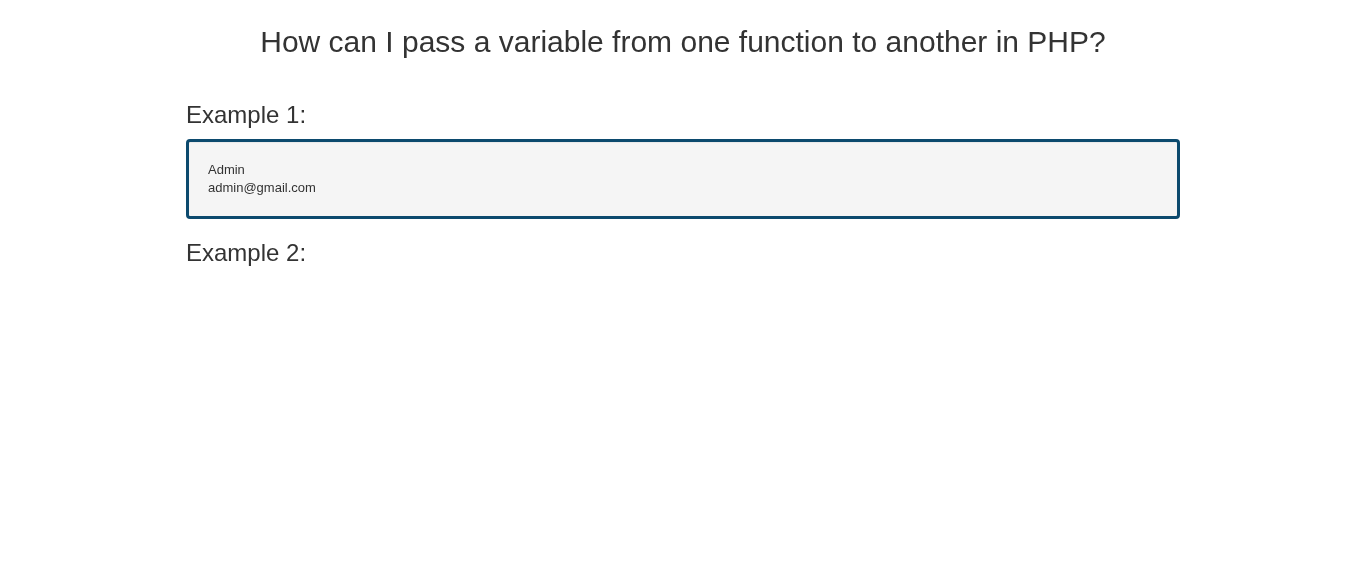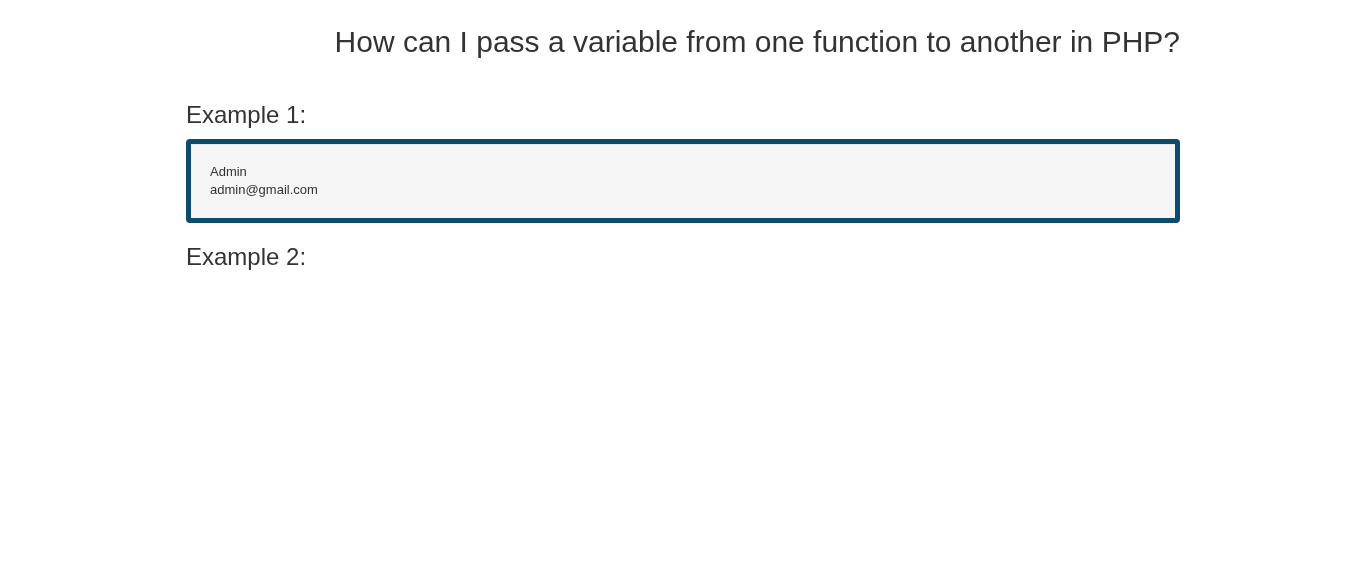--- a/index.html
+++ b/index.html
@@ -15,38 +15,38 @@
       height: 576px;
     }
     .container {
       width: 1024px;
       margin: 0 auto;
       padding: 0 15px;
     }
     h2.title {
       font-size: 30px;
       font-weight: 500;
-      text-align: right;
+      text-align: center;
       margin-top: 25px;
       margin-bottom: 10px;
       color: #333;
     }
     h3.section-heading {
       font-size: 24px;
       font-weight: 500;
       margin-top: 42px;
       margin-bottom: 10px;
       color: #333;
     }
     h3.section-heading.second {
       margin-top: 4px;
     }
     pre.well {
       background-color: #f5f5f5;
-      border: 5px solid #0c4a6e;
+      border: 3px solid #0c4a6e;
       border-radius: 4px;
       padding: 19px;
       margin-bottom: 20px;
       box-shadow: inset 0 1px 1px rgba(0,0,0,0.05);
       font-family: "Helvetica Neue", Helvetica, Arial, sans-serif;
       font-size: 13px;
       line-height: 1.4;
       color: #333;
       white-space: pre-wrap;
       word-wrap: break-word;

